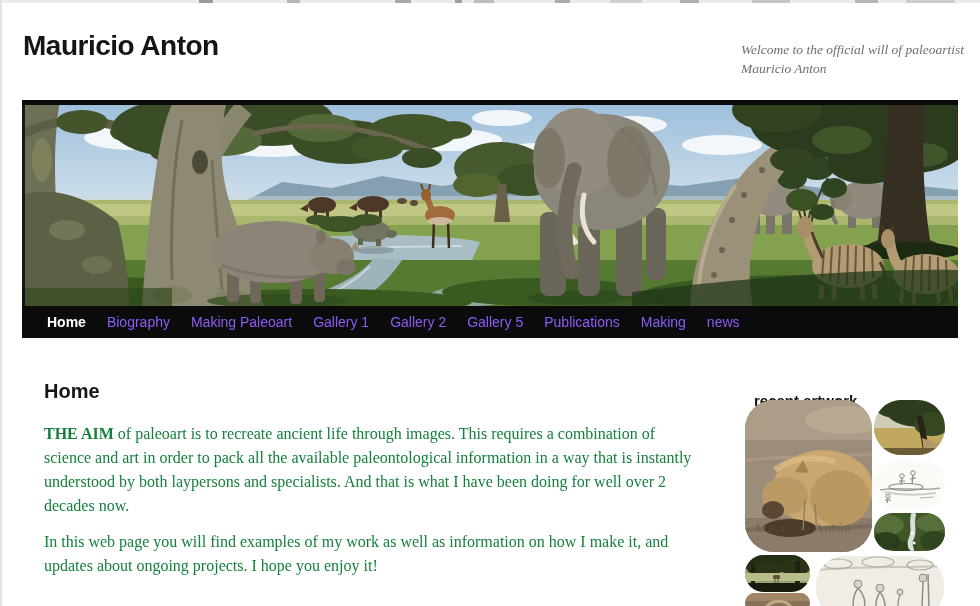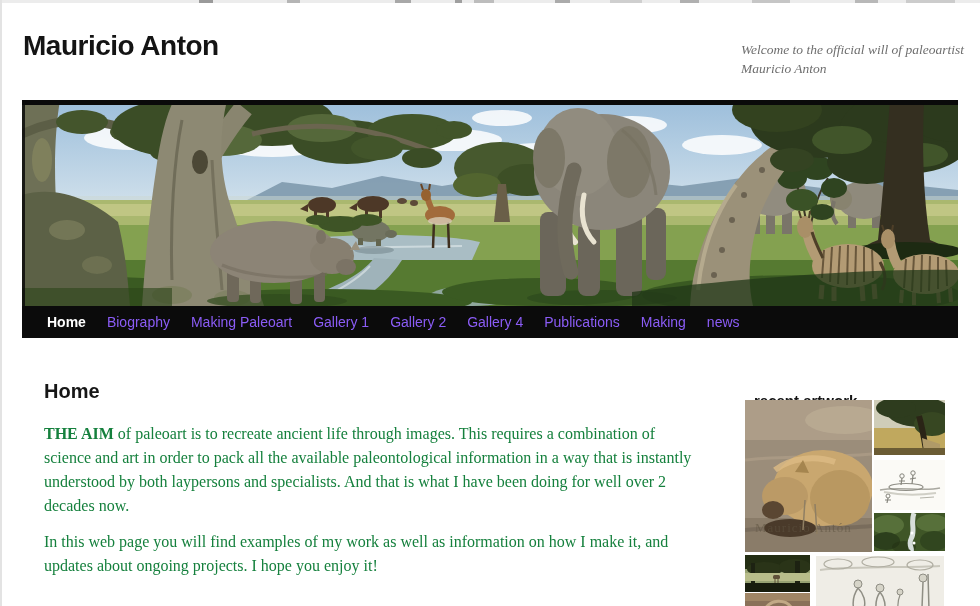--- a/index.html
+++ b/index.html
@@ -56,21 +56,21 @@
     margin:0;font-family:"Liberation Serif",serif;font-size:16px;line-height:24px;color:#15803d;
   }
   .content p + p{margin-top:12px;}
   .content .lead{font-weight:bold;}
 
   .sidebar{position:absolute;left:742px;top:380px;width:204px;height:226px;overflow:hidden;}
   .sidebar h3{
     margin:12px;font-size:15px;font-weight:bold;color:#161616;
     font-family:"Liberation Sans",sans-serif;
   }
-  .thumb{position:absolute;display:block;overflow:hidden;cursor:pointer;}
+  .thumb{position:absolute;display:block;overflow:hidden;cursor:pointer;border-radius:29px;}
   .thumb svg{display:block;}
   .t1{left:3px;top:20px;width:127px;height:152px;}
   .t2{left:132px;top:20px;width:71px;height:55px;}
   .t3{left:132px;top:80px;width:71px;height:50px;background:#fbfaf6;}
   .t4{left:132px;top:133px;width:71px;height:38px;}
   .t5{left:3px;top:175px;width:65px;height:37px;}
   .t6{left:74px;top:176px;width:128px;height:62px;background:#efede6;}
   .t7{left:3px;top:213px;width:65px;height:20px;}
   .watermark{
     position:absolute;left:10px;top:120px;width:110px;
@@ -335,21 +335,21 @@
   <rect x="0" y="0" width="3" height="206" fill="#0a0a0a" opacity="0.85"></rect>
 </svg>
 </div>
 
 <nav class="nav">
   <a class="active">Home</a>
   <a>Biography</a>
   <a>Making Paleoart</a>
   <a>Gallery 1</a>
   <a>Gallery 2</a>
-  <a>Gallery 4</a>
+  <a>Gallery 5</a>
   <a>Publications</a>
   <a>Making</a>
   <a>news</a>
 </nav>
 
 <div class="content">
   <h2>Home</h2>
   <p><span class="lead">THE AIM</span><span> of paleoart is to recreate ancient life through images. This requires a combination of science and art in order to pack all the available paleontological information in a way that is instantly understood by both laypersons and specialists. And that is what I have been doing for well over 2 decades now.</span></p>
   <p>In this web page you will find examples of my work as well as information on how I make it, and updates about ongoing projects. I hope you enjoy it!</p>
 </div>

